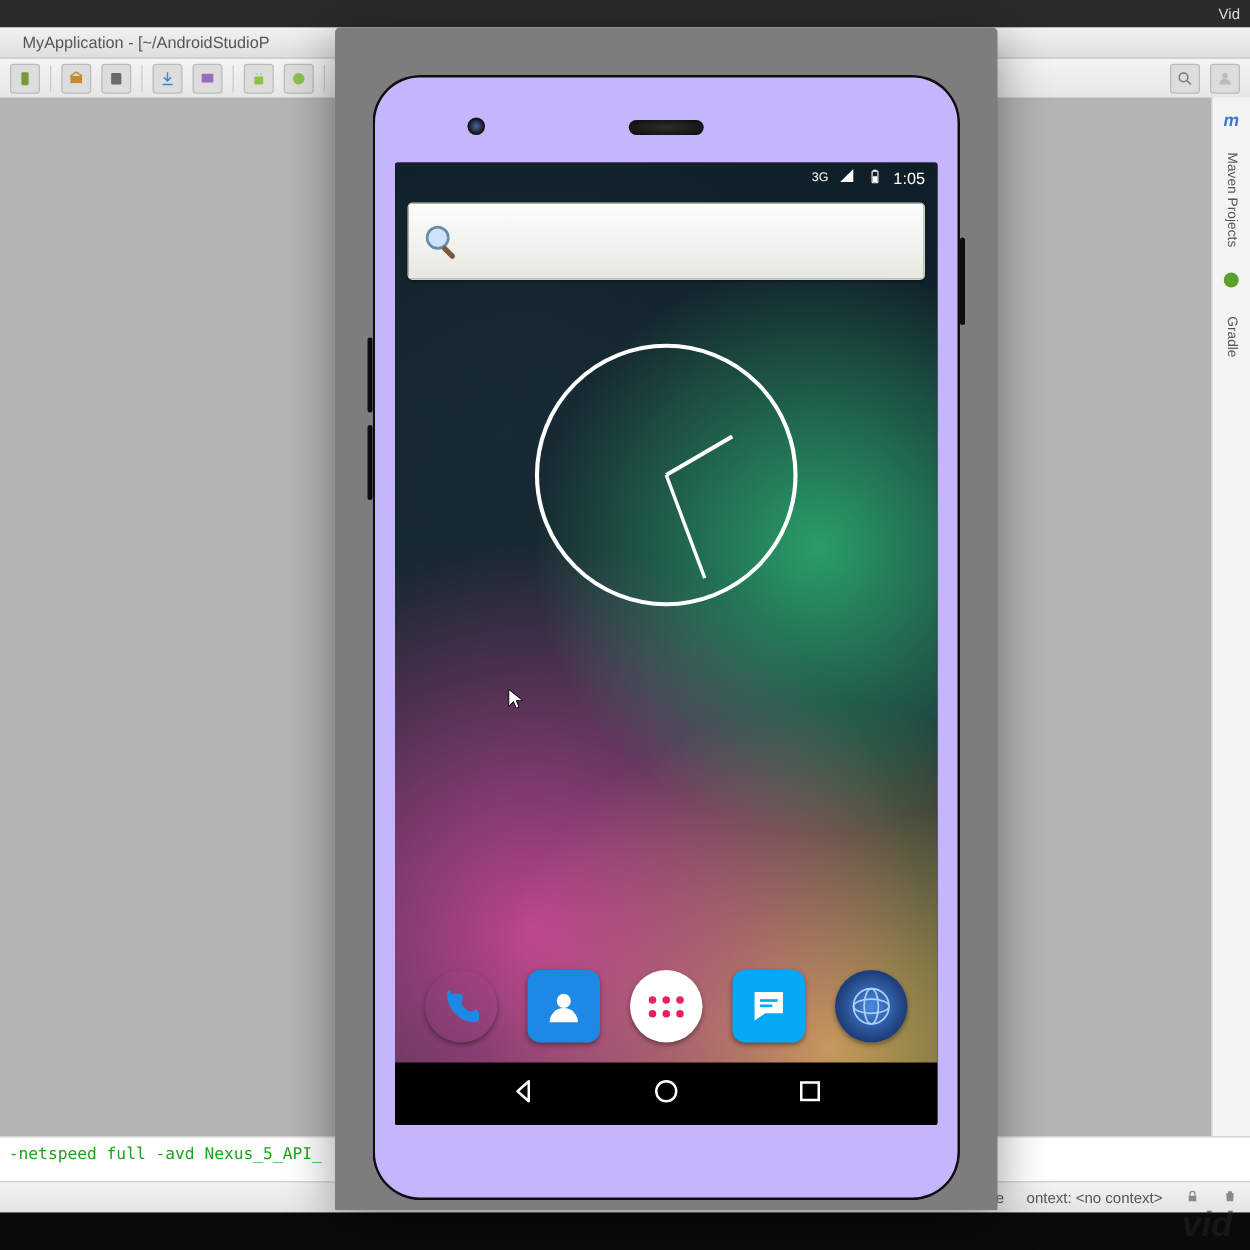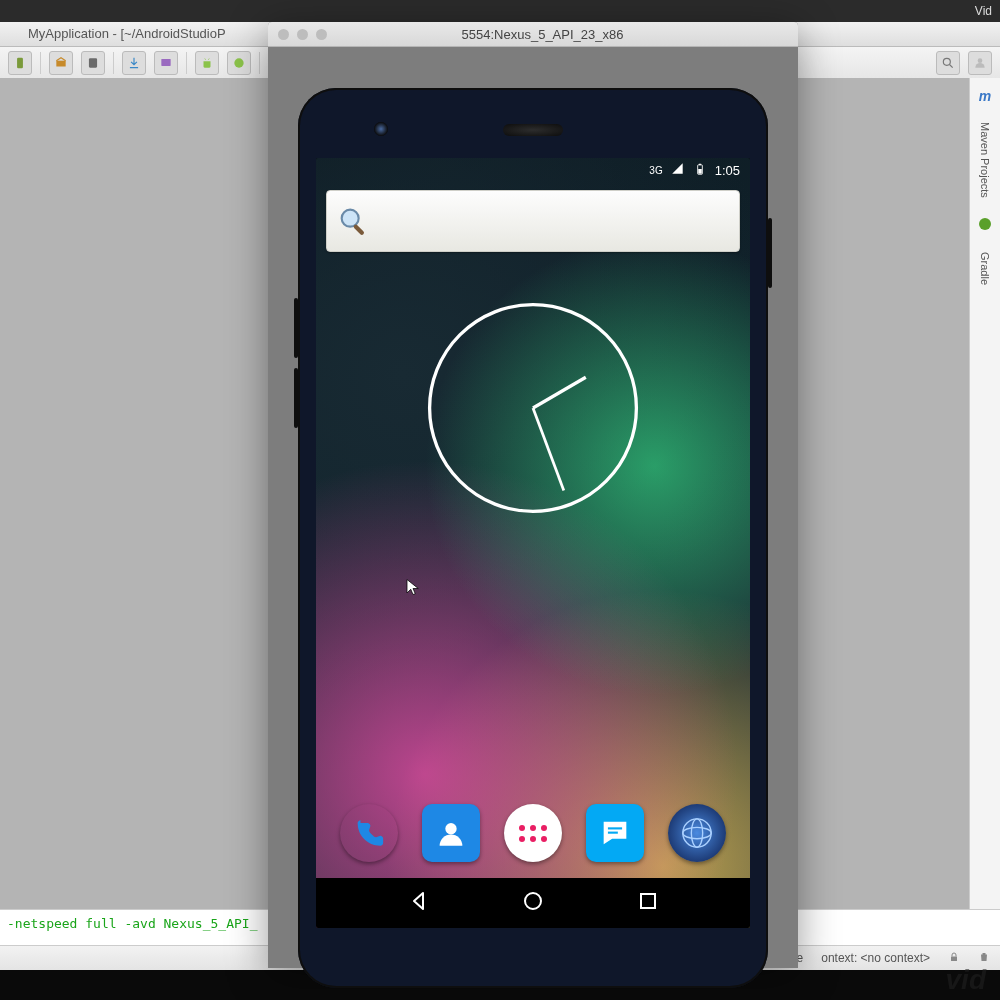--- a/index.html
+++ b/index.html
@@ -1,19 +1,19 @@
 <!DOCTYPE html>
 <html><head>
 <meta charset="utf-8">
 <style>
   html,body{margin:0;padding:0;width:1000px;height:1000px;overflow:hidden;font-family:"Helvetica Neue",Arial,sans-serif;background:#000;}
   .mac-menubar{position:absolute;top:0;left:0;right:0;height:22px;background:#2b2b2b;color:#ddd;display:flex;justify-content:flex-end;align-items:center;padding-right:8px;font-size:12px;gap:14px;}
   .mac-menubar span{display:inline-flex;align-items:center;}
   .ide-window{position:absolute;top:22px;left:0;right:0;bottom:30px;background:#e8e8e8;}
-  .ide-title{height:24px;line-height:24px;background:linear-gradient(#f2f2f2,#dedede);border-bottom:1px solid #bbb;color:#555;font-size:13px;padding-left:28px;}
+  .ide-title{height:24px;line-height:24px;background:linear-gradient(#f2f2f2,#dedede);border-bottom:1px solid #bbb;color:#555;font-size:13px;padding-left:18px;}
   .ide-toolbar{height:32px;background:linear-gradient(#f4f4f4,#e6e6e6);border-bottom:1px solid #ccc;display:flex;align-items:center;gap:8px;padding:0 8px;}
   .ide-toolbar .tb-btn{width:22px;height:22px;background:#ddd;border:1px solid #bbb;border-radius:3px;display:flex;align-items:center;justify-content:center;}
   .tb-btn svg{width:14px;height:14px;}
   .ide-toolbar .sep{width:1px;height:22px;background:#ccc;}
   .ide-toolbar .spacer{flex:1;}
   .ide-body{position:absolute;top:56px;left:0;right:30px;bottom:60px;background:#b4b4b4;}
   .ide-right-gutter{position:absolute;top:56px;right:0;width:30px;bottom:60px;background:#f4f4f4;border-left:1px solid #ccc;display:flex;flex-direction:column;align-items:center;padding-top:10px;gap:18px;font-size:11px;color:#555;}
   .ide-right-gutter .vtab{writing-mode:vertical-rl;text-orientation:mixed;cursor:default;}
   .maven-m{font-style:italic;font-weight:bold;color:#3a78c7;font-size:14px;}
   .ide-bottom{position:absolute;left:0;right:0;bottom:0;height:60px;background:#fff;border-top:1px solid #ccc;}
@@ -22,21 +22,21 @@
   .dock-stripe{position:absolute;left:0;right:0;bottom:0;height:30px;background:#0a0a0a;}
   .watermark{position:absolute;right:14px;bottom:4px;font-size:28px;font-style:italic;color:#222;font-weight:bold;opacity:.55;}
 
   .emu-window{position:absolute;left:268px;top:22px;width:530px;height:946px;background:#7d7d7d;border-radius:4px 4px 0 0;box-shadow:0 8px 40px rgba(0,0,0,.4);}
   .emu-titlebar{height:24px;display:flex;align-items:center;background:linear-gradient(#e9e9e9,#d8d8d8);border-bottom:1px solid #b5b5b5;border-radius:4px 4px 0 0;}
   .traffic{display:flex;gap:8px;padding-left:10px;}
   .traffic span{width:11px;height:11px;border-radius:50%;background:#bdbdbd;display:block;}
   .emu-title{flex:1;text-align:center;font-size:13px;color:#444;padding-right:40px;}
   .emu-content{position:absolute;top:24px;left:0;right:0;bottom:0;display:flex;align-items:flex-start;justify-content:center;padding-top:14px;}
 
-  .phone{width:470px;height:900px;background:#0f172a;border-radius:38px;position:relative;box-shadow:0 0 0 2px #0e0e0e inset;margin-top:28px;}
+  .phone{width:470px;height:900px;background:#c4b5fd;border-radius:38px;position:relative;box-shadow:0 0 0 2px #0e0e0e inset;}
   .earpiece{position:absolute;top:36px;left:50%;transform:translateX(-50%);width:60px;height:12px;background:radial-gradient(#2d2d2d,#0d0d0d);border-radius:8px;}
   .front-cam{position:absolute;top:34px;left:76px;width:14px;height:14px;border-radius:50%;background:radial-gradient(#4a6aa0,#0a0a0a 70%);}
   .phone .btn-side{position:absolute;background:#0e0e0e;border-radius:2px;}
   .side-power{right:-4px;top:130px;width:4px;height:70px;}
   .side-volup{left:-4px;top:210px;width:4px;height:60px;}
   .side-voldn{left:-4px;top:280px;width:4px;height:60px;}
 
   .screen{position:absolute;top:70px;left:18px;right:18px;height:770px;background:#000;border-radius:2px;overflow:hidden;}
   .wallpaper{position:absolute;inset:0;background:
     radial-gradient(circle at 78% 40%, rgba(60,255,150,.55), transparent 40%),
@@ -202,28 +202,20 @@
           </svg></span>
     </div>
   </div>
 </div>
 
 <div class="dock-stripe">
   <div class="watermark">vid</div>
 </div>
 
 <div class="emu-window">
-  <div class="emu-titlebar">
-    <div class="traffic">
-        <span></span>
-        <span></span>
-        <span></span>
-      </div>
-    <div class="emu-title">5554:Nexus_5_API_23_x86</div>
-  </div>
   <div class="emu-content">
     <div class="phone">
       <div class="front-cam"></div>
       <div class="earpiece"></div>
       <div class="btn-side side-power"></div>
       <div class="btn-side side-volup"></div>
       <div class="btn-side side-voldn"></div>
 
       <div class="screen">
         <div class="wallpaper"></div>

